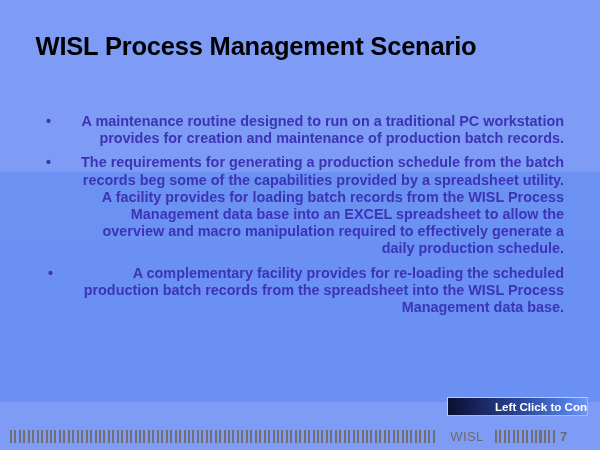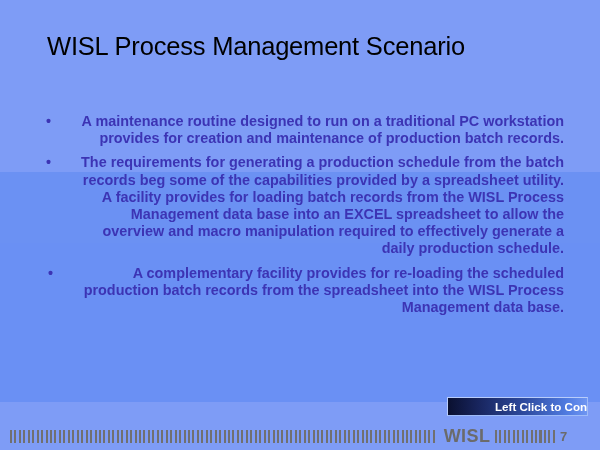--- a/index.html
+++ b/index.html
@@ -35,21 +35,21 @@
   .band-4 { top: 402px; height: 48px;  background: #7e9cf6; }
 
   
   #title {
     position: absolute;
     left: 0;
     top: 32px;
     width: 512px;
     text-align: center;
     font-size: 25.5px;
-    font-weight: normal;
+    font-weight: bold;
     color: #000000;
     letter-spacing: -0.2px;
     white-space: nowrap;
   }
 
   
   #bullets {
     position: absolute;
     left: 44px;
     top: 113px;
@@ -125,22 +125,22 @@
         #707070 0px, #707070 2px,
         rgba(0,0,0,0) 2px, rgba(0,0,0,0) 4.45px);
   }
   #ticks-left  { left: 10px;  width: 425px; }
   #ticks-right { left: 495px; width: 60px;  }
   #footer-label {
     position: absolute;
     left: 441px;
     top: 1px;
     width: 52px;
-    font-size: 18px;
-    font-weight: bold;
+    font-size: 13px;
+    font-weight: normal;
     color: #6b6b6b;
     letter-spacing: 0.4px;
     text-align: center;
     line-height: 15px;
   }
   #page-number {
     position: absolute;
     left: 560px;
     top: 1px;
     width: 20px;

